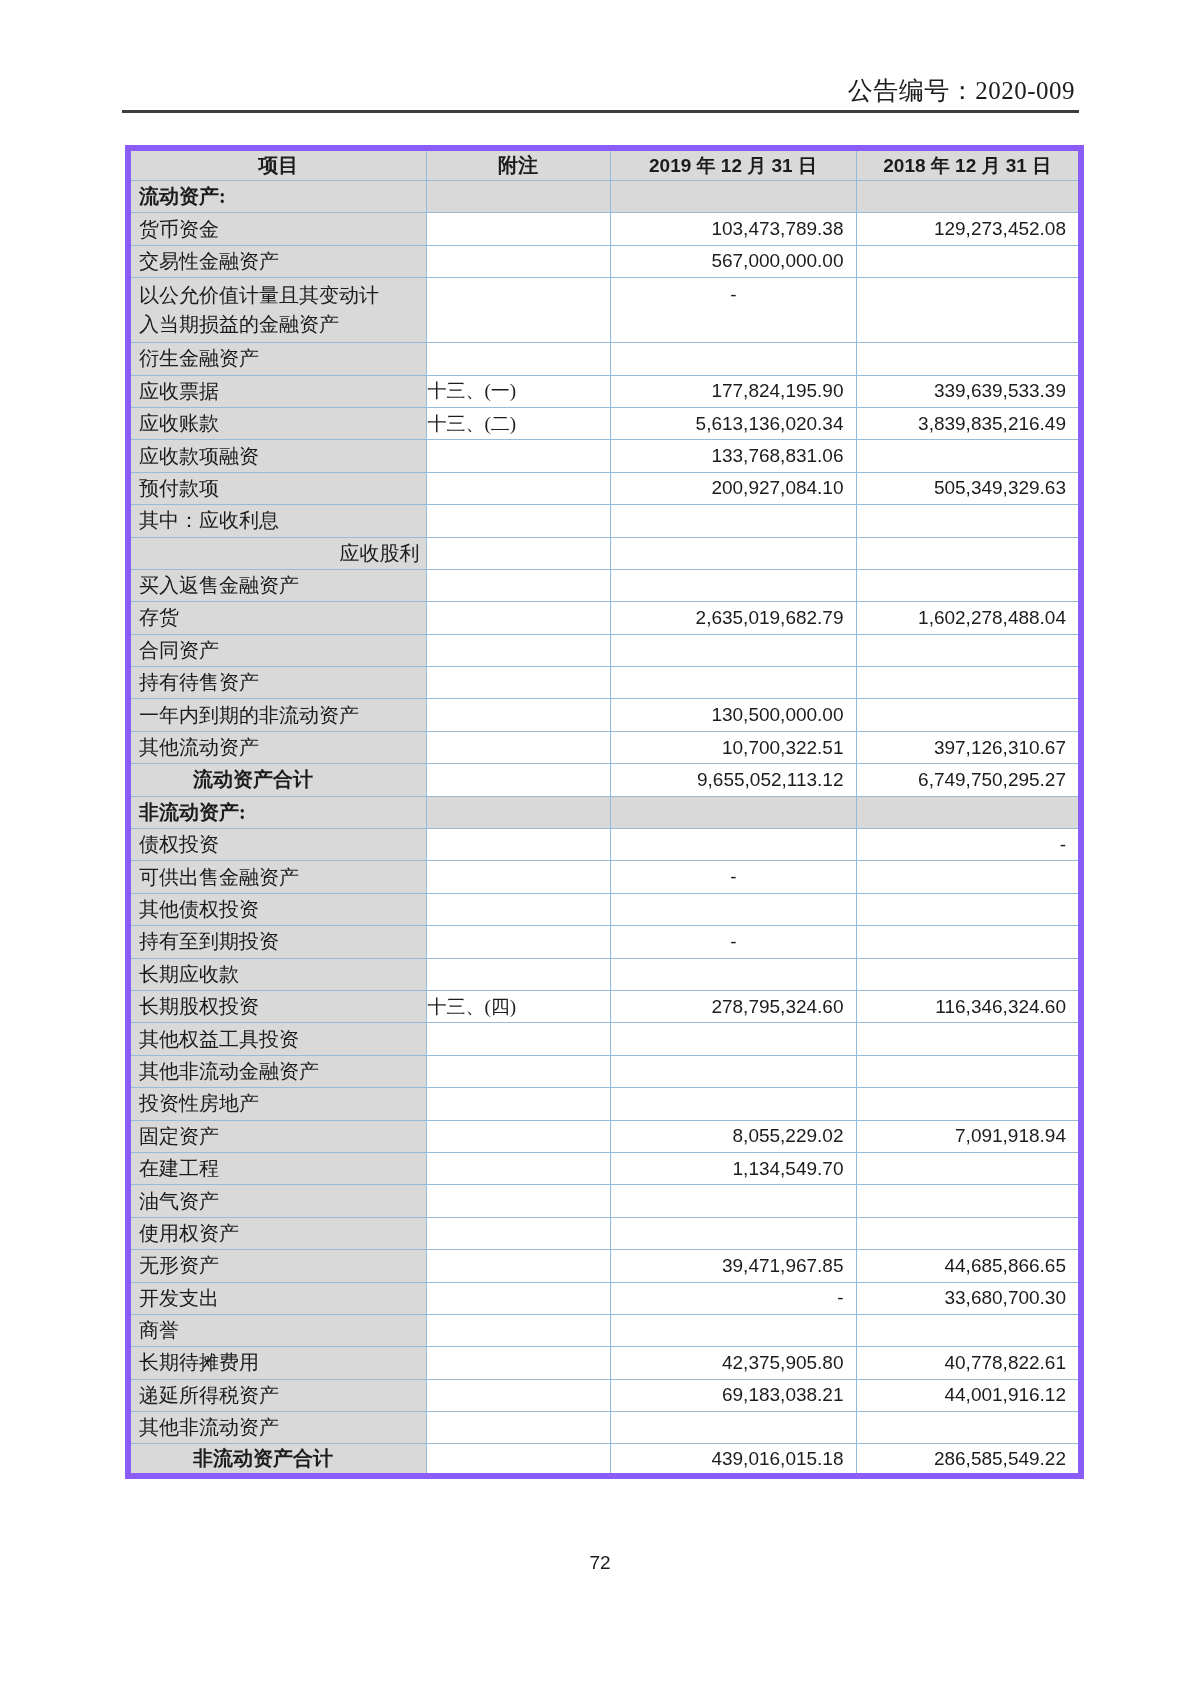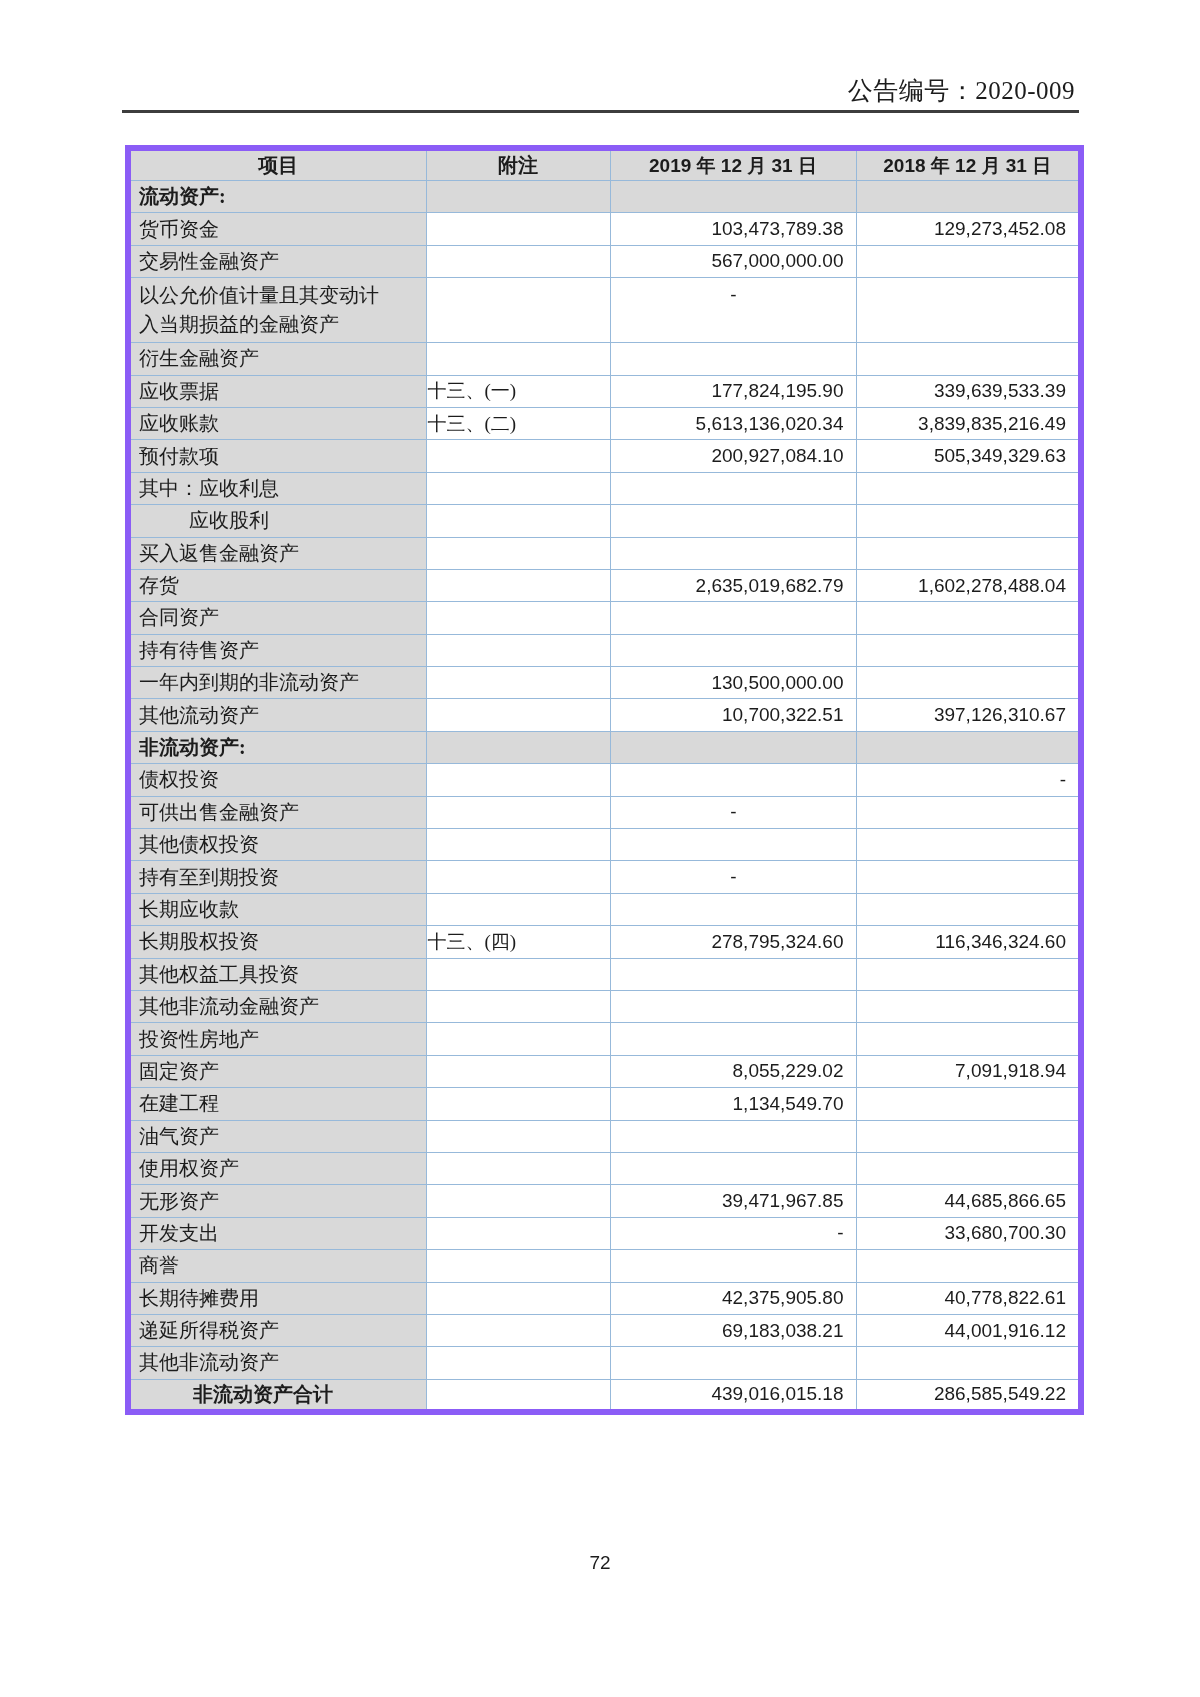--- a/index.html
+++ b/index.html
@@ -59,21 +59,21 @@
     font-family: "Liberation Sans", "DejaVu Sans", sans-serif;
     font-size: 19px;
     text-align: right;
     padding-right: 12px;
   }
   td.num.center { text-align: center; padding-right: 0; }
   td.num.vtop { vertical-align: top; padding-top: 6px; }
   tr.section td { background: #d9d9d9; }
   tr.section td.label, tr.total td.label { font-weight: bold; }
   tr.total td.label { padding-left: 62px; }
-  td.label.indent { padding-left: 58px; }
+  td.label.indent { padding-left: 58px; text-align: right; }
   .page-number {
     position: absolute;
     top: 1552px; left: 125px;
     width: 950px;
     text-align: center;
     font-family: Liberation Sans, sans-serif;
     font-size: 19px;
   }
 </style>
 </head>
@@ -156,20 +156,29 @@
     <td class="label">
       <div>应收账款</div>
 
     </td>
     <td class="note">十三、(二)</td>
     <td class="num">5,613,136,020.34</td>
     <td class="num">3,839,835,216.49</td>
   </tr>
       <tr class="item">
     <td class="label">
+      <div>应收款项融资</div>
+
+    </td>
+    <td class="note"></td>
+    <td class="num">133,768,831.06</td>
+    <td class="num"></td>
+  </tr>
+      <tr class="item">
+    <td class="label">
       <div>预付款项</div>
 
     </td>
     <td class="note"></td>
     <td class="num">200,927,084.10</td>
     <td class="num">505,349,329.63</td>
   </tr>
       <tr class="item">
     <td class="label">
       <div>其中：应收利息</div>
@@ -234,20 +243,29 @@
     <td class="num"></td>
   </tr>
       <tr class="item">
     <td class="label">
       <div>其他流动资产</div>
 
     </td>
     <td class="note"></td>
     <td class="num">10,700,322.51</td>
     <td class="num">397,126,310.67</td>
+  </tr>
+      <tr class="total">
+    <td class="label">
+      <div>流动资产合计</div>
+
+    </td>
+    <td class="note"></td>
+    <td class="num">9,655,052,113.12</td>
+    <td class="num">6,749,750,295.27</td>
   </tr>
       <tr class="section">
     <td class="label">
       <div>非流动资产:</div>
 
     </td>
     <td class="note"></td>
     <td class="num"></td>
     <td class="num"></td>
   </tr>

